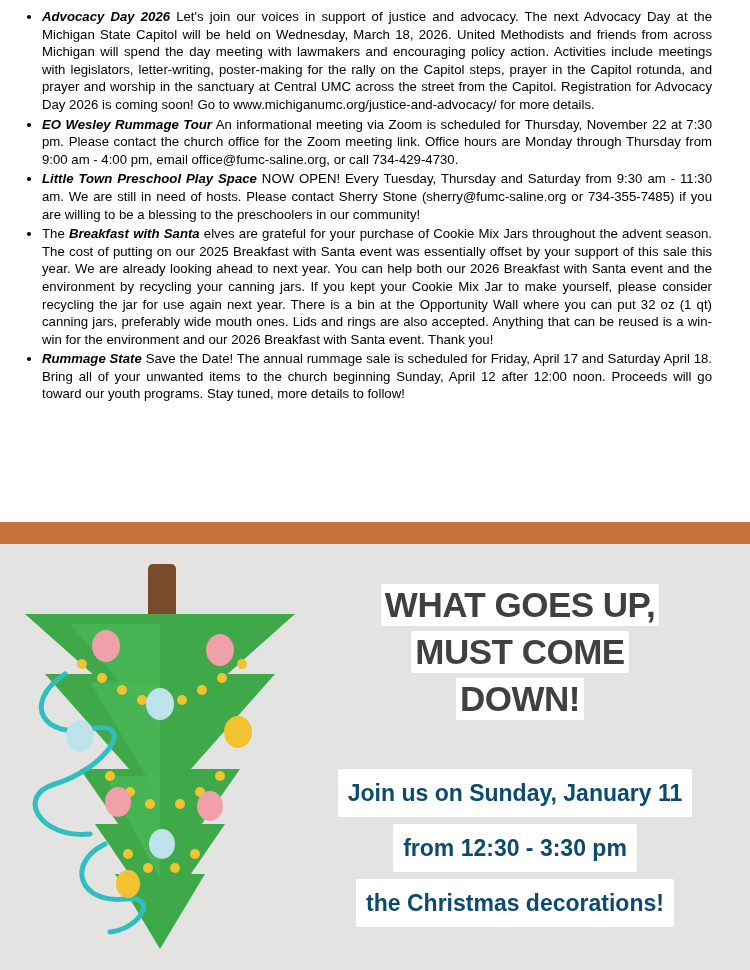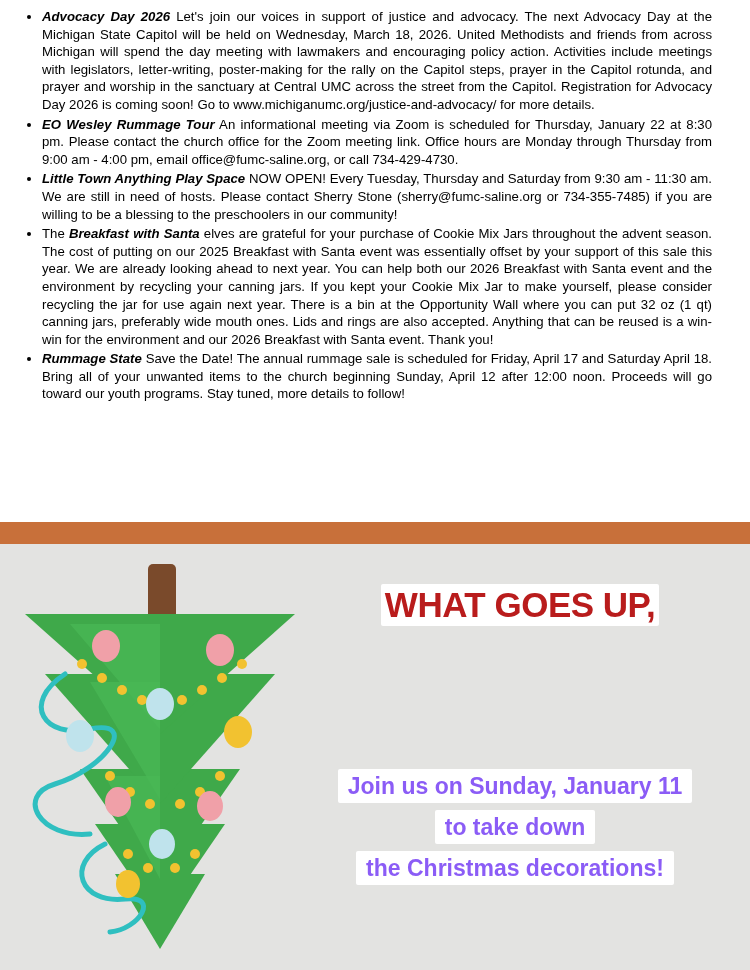--- a/index.html
+++ b/index.html
@@ -78,68 +78,68 @@
   .headline {
     position: absolute;
     left: 300px;
     top: 40px;
     width: 440px;
     text-align: center;
   }
   .headline .line {
     display: inline-block;
     background: #ffffff;
-    color: #b91c1c;
+    color: #404040;
     font-weight: bold;
     font-size: 35px;
     line-height: 40px;
     letter-spacing: -0.5px;
     padding: 1px 4px;
     margin-bottom: 5px;
     border-radius: 2px;
   }
 
   
   .details {
     position: absolute;
     left: 290px;
     top: 225px;
     width: 450px;
     text-align: center;
   }
   .details .line {
     display: inline-block;
     background: #ffffff;
-    color: #8b5cf6;
+    color: #0c4a6e;
     font-weight: bold;
     font-size: 23px;
     line-height: 28px;
-    padding: 3px 10px;
+    padding: 10px 10px;
     margin-bottom: 7px;
     border-radius: 2px;
   }
 </style>
 </head>
 <body>
 
 <div class="page">
 
   <div class="announcements">
     <ul class="bullets">
 
       <li>
         <span class="bold-italic">Advocacy Day 2026</span><span>  Let's join our voices in support of justice and advocacy.  The next Advocacy Day at the Michigan State Capitol will be held on Wednesday, March 18, 2026. United Methodists and friends from across Michigan will spend the day meeting with lawmakers and encouraging policy action.   Activities include meetings with legislators, letter-writing, poster-making for the rally on the Capitol steps, prayer in the Capitol rotunda, and prayer and worship in the sanctuary at Central UMC across the street from the Capitol.   Registration for Advocacy Day 2026 is coming soon! Go to www.michiganumc.org/justice-and-advocacy/ for more details.</span>
       </li>
 
       <li>
-        <span class="bold-italic">EO Wesley Rummage Tour</span><span>  An informational meeting via Zoom is scheduled for Thursday, January 22 at 8:30 pm.  Please contact the church office for the Zoom meeting link.  Office hours are Monday through Thursday from 9:00 am - 4:00 pm, email office@fumc-saline.org, or call 734-429-4730.</span>
-      </li>
-
-      <li>
-        <span class="bold-italic">Little Town Anything Play Space</span><span> NOW OPEN! Every Tuesday, Thursday and Saturday from 9:30 am - 11:30 am. We are still in need of hosts. Please contact Sherry Stone (sherry@fumc-saline.org or 734-355-7485) if you are willing to be a blessing to the preschoolers in our community!</span>
+        <span class="bold-italic">EO Wesley Rummage Tour</span><span>  An informational meeting via Zoom is scheduled for Thursday, November 22 at 7:30 pm.  Please contact the church office for the Zoom meeting link.  Office hours are Monday through Thursday from 9:00 am - 4:00 pm, email office@fumc-saline.org, or call 734-429-4730.</span>
+      </li>
+
+      <li>
+        <span class="bold-italic">Little Town Preschool Play Space</span><span> NOW OPEN! Every Tuesday, Thursday and Saturday from 9:30 am - 11:30 am. We are still in need of hosts. Please contact Sherry Stone (sherry@fumc-saline.org or 734-355-7485) if you are willing to be a blessing to the preschoolers in our community!</span>
       </li>
 
       <li>
         <span>The </span><span class="bold-italic">Breakfast with Santa</span><span> elves are grateful for your purchase of Cookie Mix Jars throughout the advent season. The cost of putting on our 2025 Breakfast with Santa event was essentially offset by your support of this sale this year. We are already looking ahead to next year. You can help both our 2026 Breakfast with Santa event and the environment by recycling your canning jars. If you kept your Cookie Mix Jar to make yourself, please consider recycling the jar for use again next year. There is a bin at the Opportunity Wall where you can put 32 oz (1 qt) canning jars, preferably wide mouth ones. Lids and rings are also accepted. Anything that can be reused is a win-win for the environment and our 2026 Breakfast with Santa event. Thank you!</span>
       </li>
 
       <li>
         <span class="bold-italic">Rummage State</span><span> Save the Date!  The annual rummage sale is scheduled for Friday, April 17 and Saturday April 18.   Bring all of your unwanted items to the church beginning Sunday, April 12 after 12:00 noon.  Proceeds will go toward our youth programs.  Stay tuned, more details to follow!</span>
       </li>
 
@@ -196,22 +196,24 @@
         <ellipse cx="228" cy="178" rx="14" ry="16" fill="#f2c230"></ellipse>
         <ellipse cx="108" cy="248" rx="13" ry="15" fill="#f0a0a8"></ellipse>
         <ellipse cx="200" cy="252" rx="13" ry="15" fill="#f0a0a8"></ellipse>
         <ellipse cx="152" cy="290" rx="13" ry="15" fill="#bfe3ec"></ellipse>
         <ellipse cx="118" cy="330" rx="12" ry="14" fill="#f2c230"></ellipse>
       </svg>
     </div>
 
     <div class="headline">
       <div><span class="line">WHAT GOES UP,</span></div>
+      <div><span class="line">MUST COME</span></div>
+      <div><span class="line">DOWN!</span></div>
     </div>
 
     <div class="details">
       <div><span class="line">Join us on Sunday, January 11</span></div>
-      <div><span class="line">to take down</span></div>
+      <div><span class="line">from 12:30 - 3:30 pm</span></div>
       <div><span class="line">the Christmas decorations!</span></div>
     </div>
 
   </div>
 </div>
 
 </body></html>

